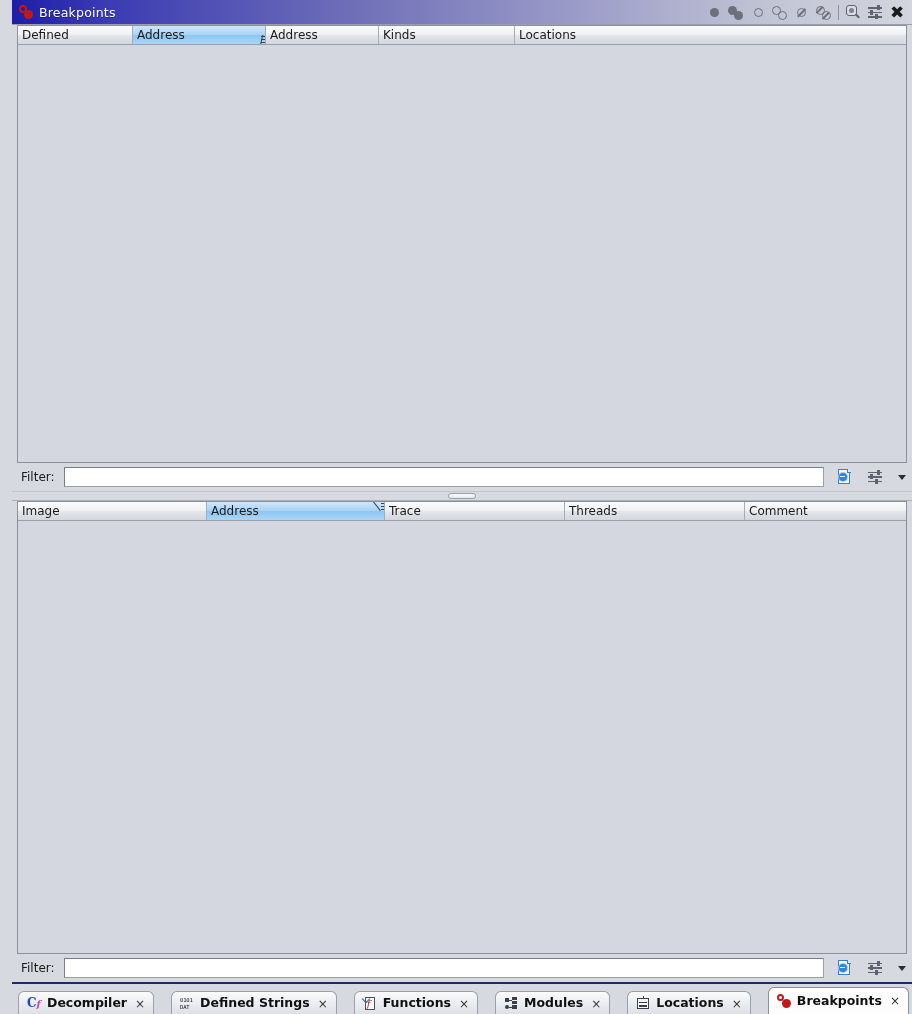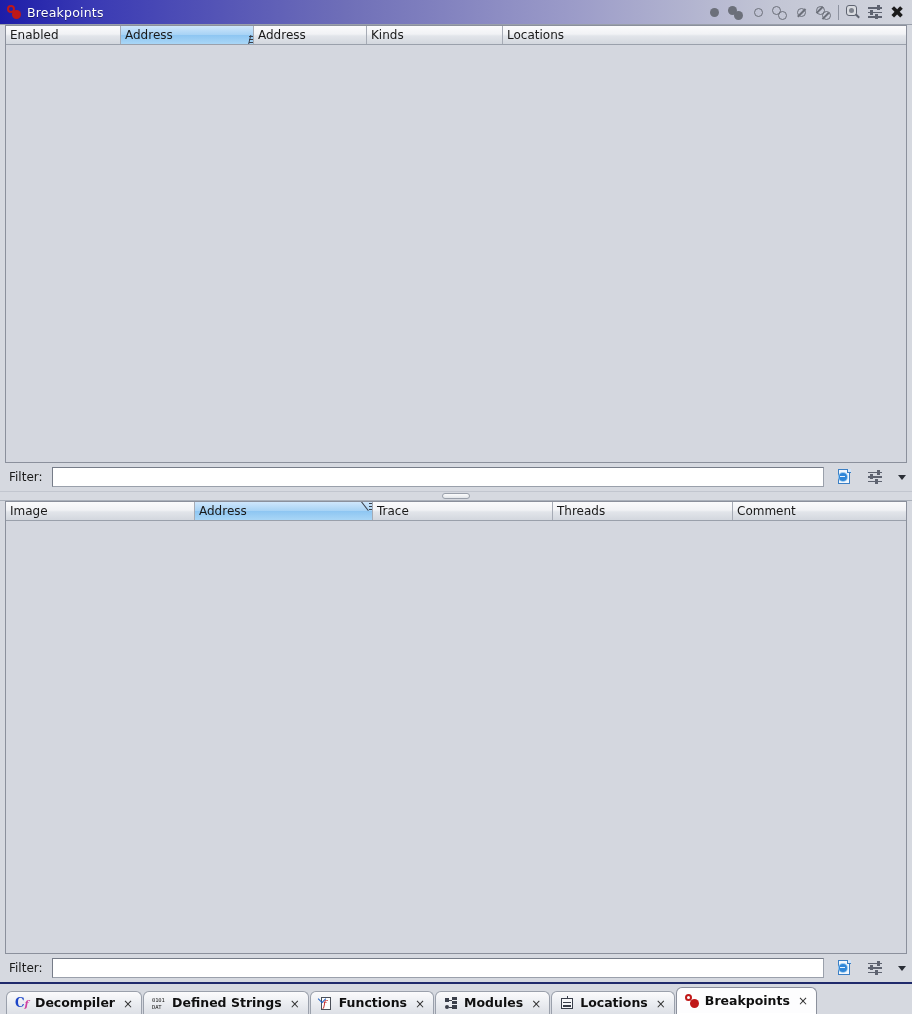--- a/index.html
+++ b/index.html
@@ -9,20 +9,21 @@
     font-size: 12px;
     background: #d6d9e0;
     overflow: hidden;
   }
 
   
   .window {
     width: 912px; height: 1014px;
     display: flex; flex-direction: column;
     background: #d6d9e0;
+    padding-left: 12px;
   }
 
   
   .titlebar {
     height: 25px; min-height: 25px;
     display: flex; align-items: center;
     background: linear-gradient(to right, #1d1da8 0%, #3a3ab4 10%, #6f6fb8 38%, #9a9ac8 62%, #c3c6d5 85%, #d2d5dd 100%);
     position: relative;
     padding-left: 6px;
     border-bottom: 1px solid #9aa0ab;
@@ -208,21 +209,21 @@
   .splitter .grip {
     width: 28px; height: 6px;
     border: 1px solid #9aa0ab; border-radius: 3px;
     background: linear-gradient(to bottom,#fcfcfd,#e3e6eb);
   }
 
   
   .tabbar {
     height: 32px; min-height: 32px;
     display: flex; align-items: flex-end;
-    gap: 1px;
+    gap: 17px;
     padding: 0 6px;
     background: #d6d9e0;
     border-top: 2px solid #1f2a6b;
   }
   .tab {
     display: flex; align-items: center; gap: 5px;
     height: 24px; padding: 0 8px 0 8px;
     border: 1px solid #9aa0ab; border-bottom: none;
     border-radius: 6px 6px 0 0;
     background: linear-gradient(to bottom, #fbfbfc 0%, #eceef2 45%, #dcdfe5 100%);
@@ -356,21 +357,21 @@
       <div class="tool-btn">
         <div class="closex">✖</div>
       </div>
     </div>
   </div>
 
   <div class="panel top">
     <div class="table-wrap">
       <div class="thead">
         <div class="th" style="width:115px">
-          <span>Enabled</span>
+          <span>Defined</span>
         </div>
         <div class="th sorted" style="width:133px">
           <span>Address</span>
           <span class="sort-ico">
             <span class="flagico"><span></span><span></span><span></span><span class="edge"></span></span>
           </span>
         </div>
         <div class="th" style="width:113px">
           <span>Address</span>
         </div>

